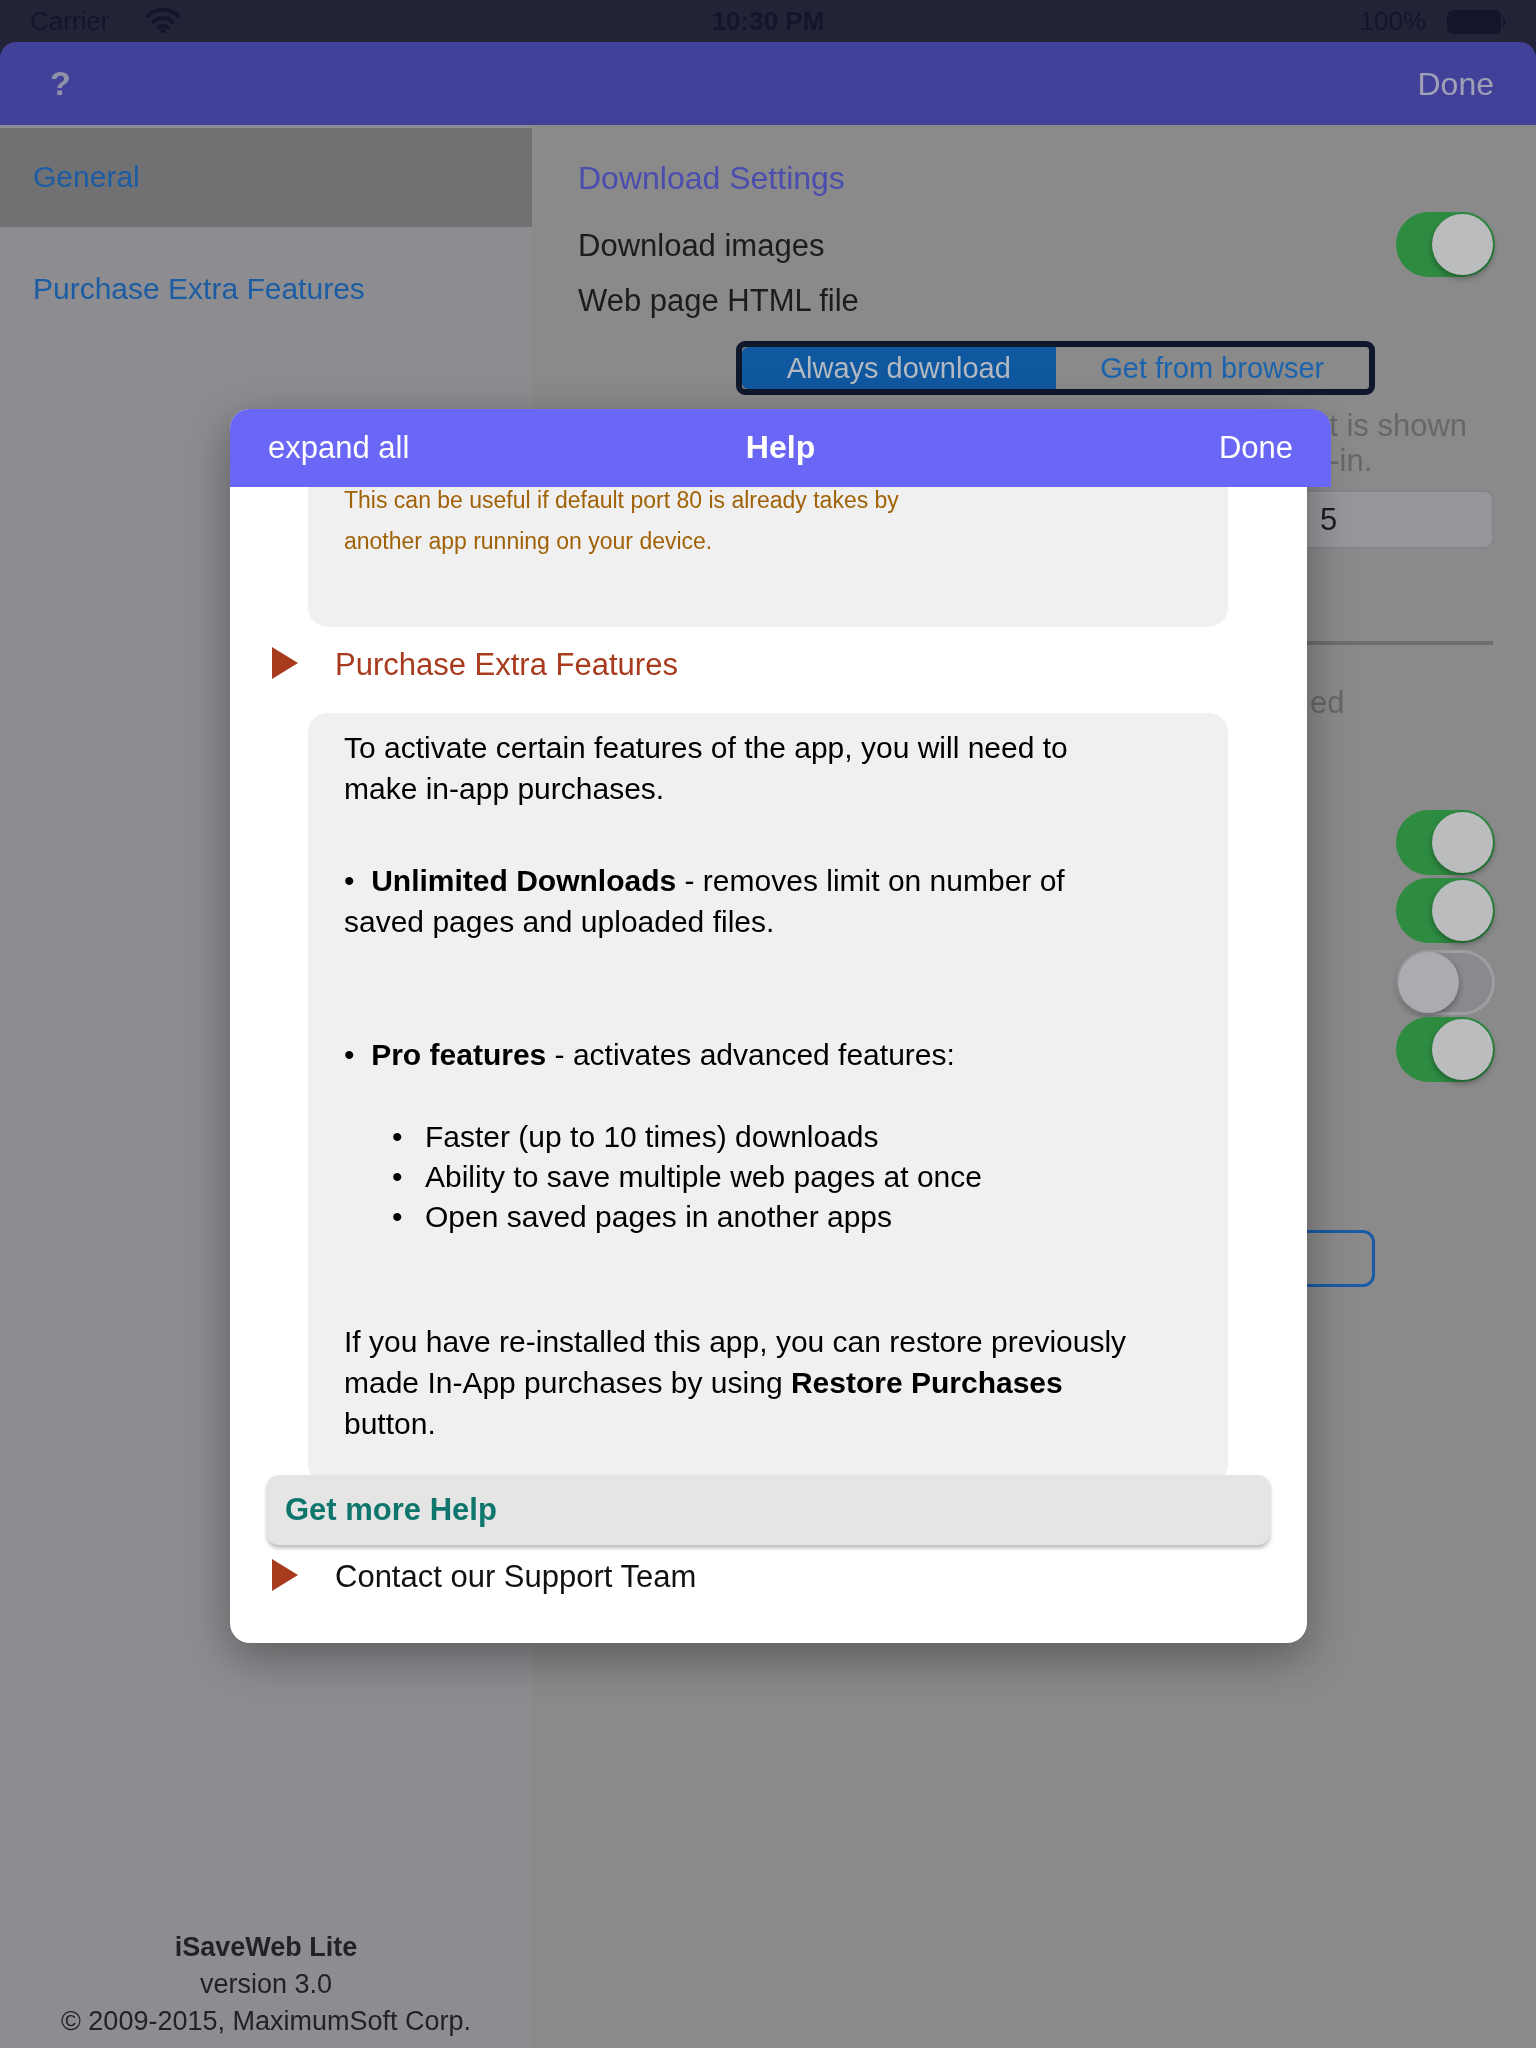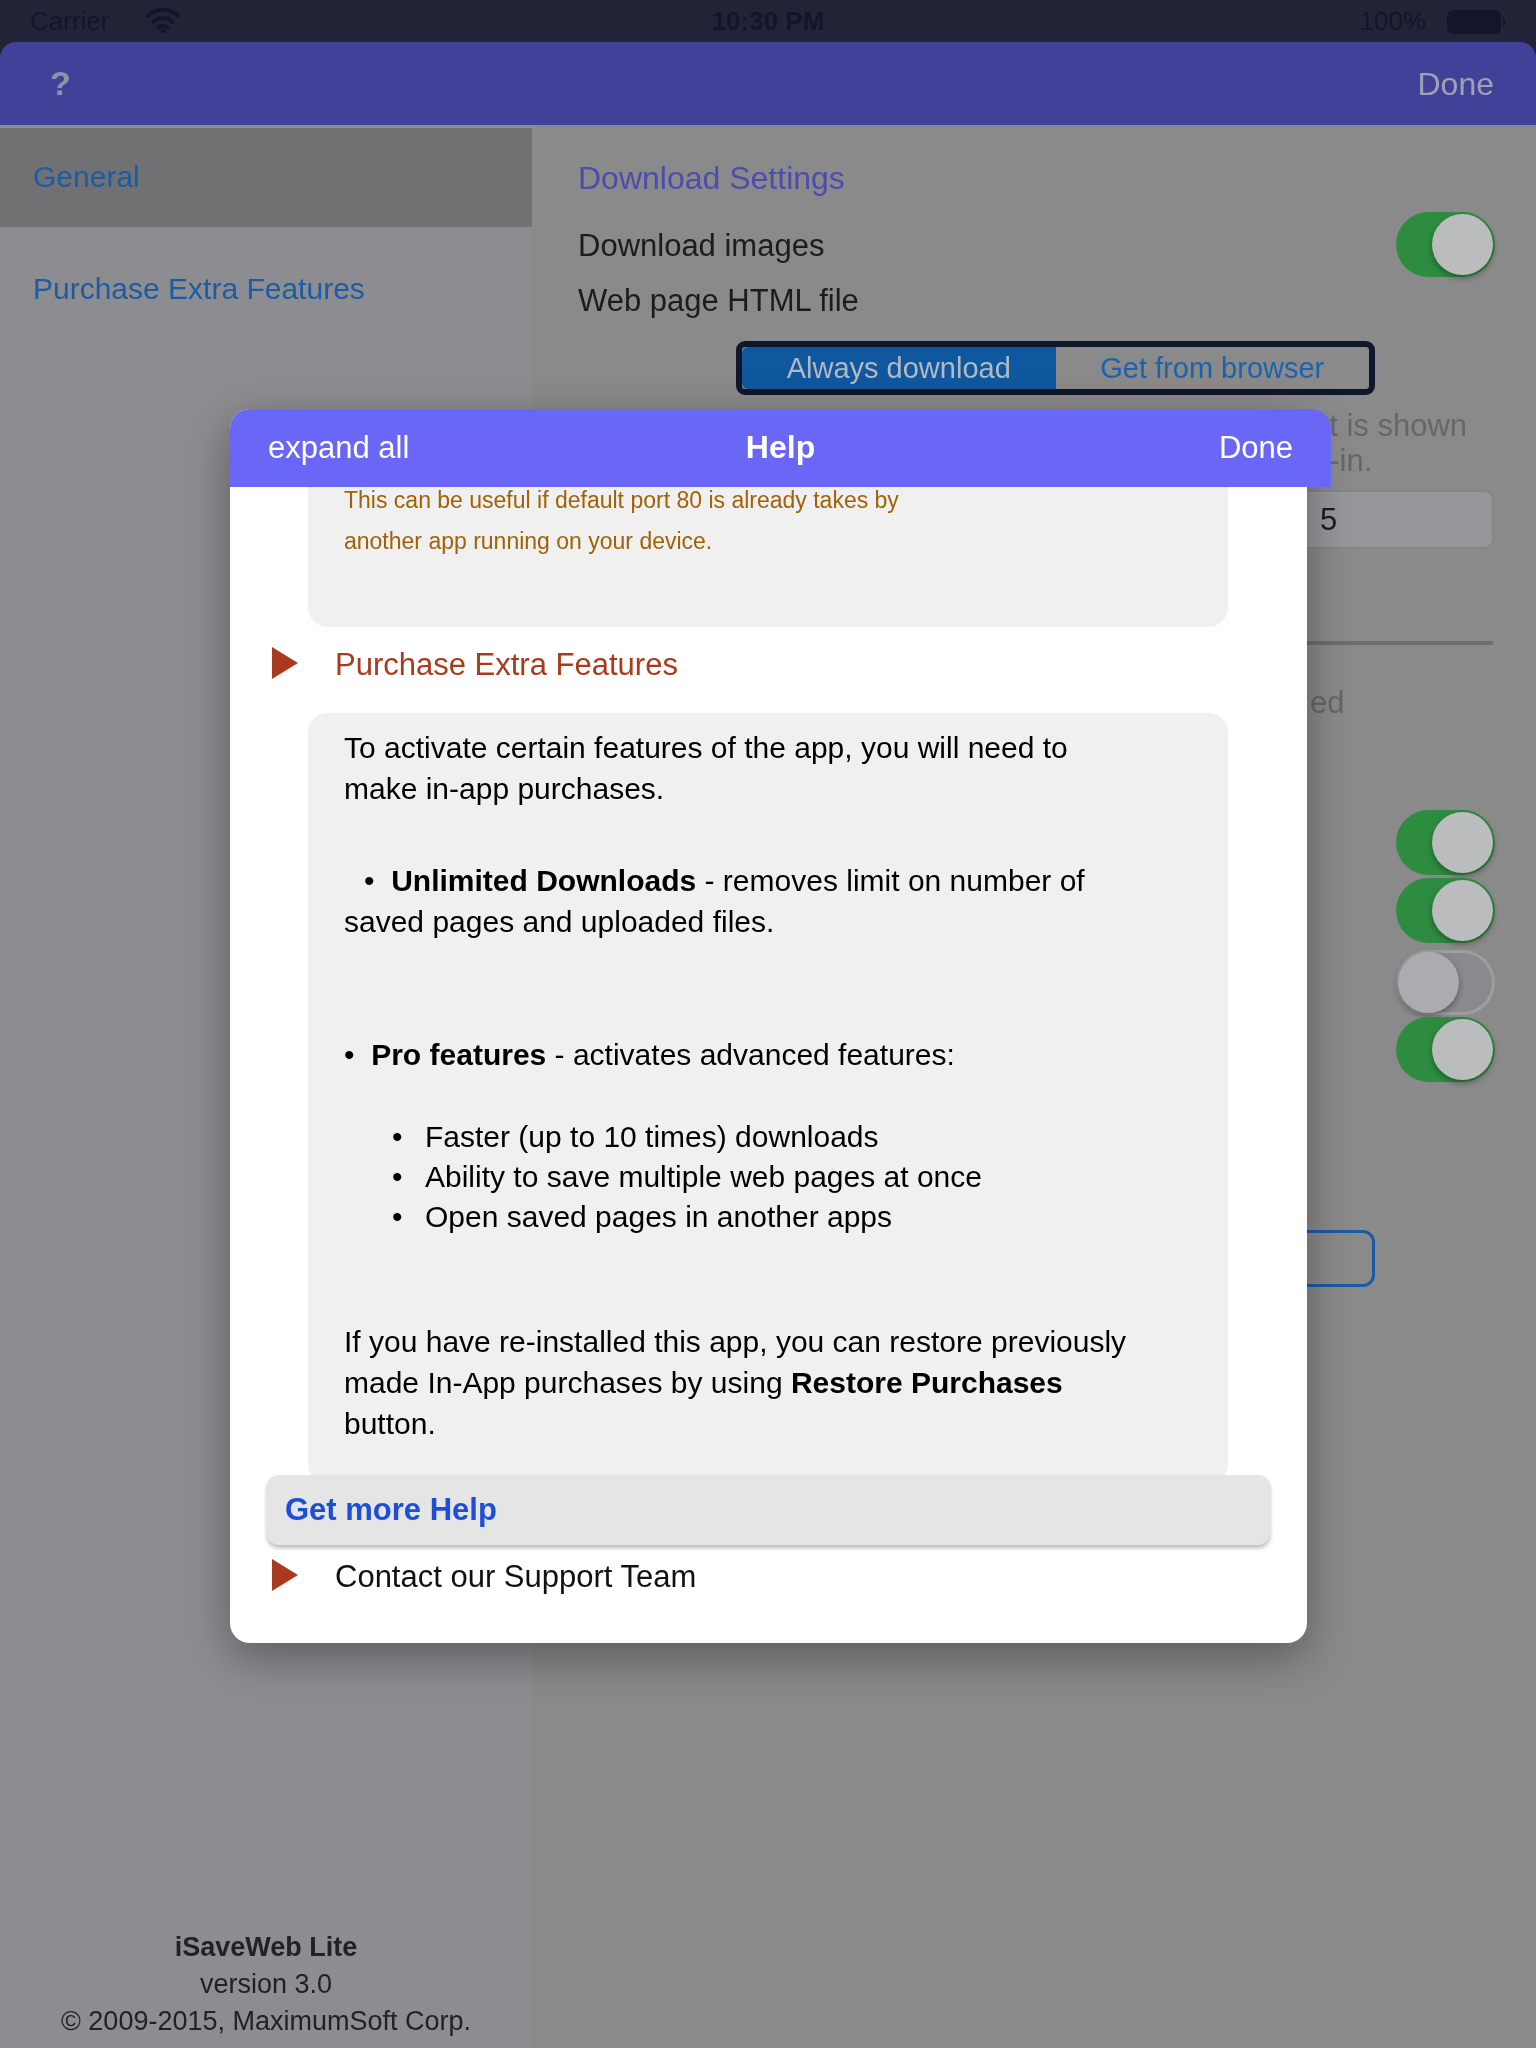--- a/index.html
+++ b/index.html
@@ -80,30 +80,30 @@
   .sect{position:absolute;left:42px;font-size:31px;color:#a83b1e;}
   .sect .arrow{display:inline-block;width:0;height:0;border-left:26px solid #a83b1e;
     border-top:16px solid transparent;border-bottom:16px solid transparent;vertical-align:-4px;}
   .sect .s-lbl{margin-left:37px;}
   .sect-purchase{top:238px;}
   .sect-contact{top:1150px;color:#111;}
   .sect-contact .s-lbl{color:#111;}
 
   .gbox2{top:304px;padding:14px 44px 40px 36px;font-size:30px;color:#000;}
   .gbox2 .ln{line-height:41px;white-space:pre;}
-  .gbox2 .gap-sm{margin-top:51px;margin-left:20px;}
+  .gbox2 .gap-sm{margin-top:51px;}
   .gbox2 .gap-md{margin-top:92px;}
   .gbox2 .gap-lg{margin-top:84px;}
   .sub-ul{margin-top:42px;}
   .sub-li{line-height:40px;white-space:pre;padding-left:48px;}
   .sub-li .dot{display:inline-block;width:33px;}
 
   .help-bar{position:absolute;left:37px;top:1066px;width:1003px;height:70px;background:#e5e5e5;
     border-radius:12px;box-shadow:0 3px 4px rgba(0,0,0,0.28);}
-  .help-bar .hb-lbl{position:absolute;left:18px;top:17px;font-size:31px;font-weight:bold;color:#1d4ed8;}
+  .help-bar .hb-lbl{position:absolute;left:18px;top:17px;font-size:31px;font-weight:bold;color:#0f766e;}
 </style>
 </head>
 <body>
 
 <div class="screen">
 
   <div class="status-underlay"></div>
   <div class="statusbar">
     <span class="sb-carrier">Carrier</span>
     <span class="sb-wifi">

